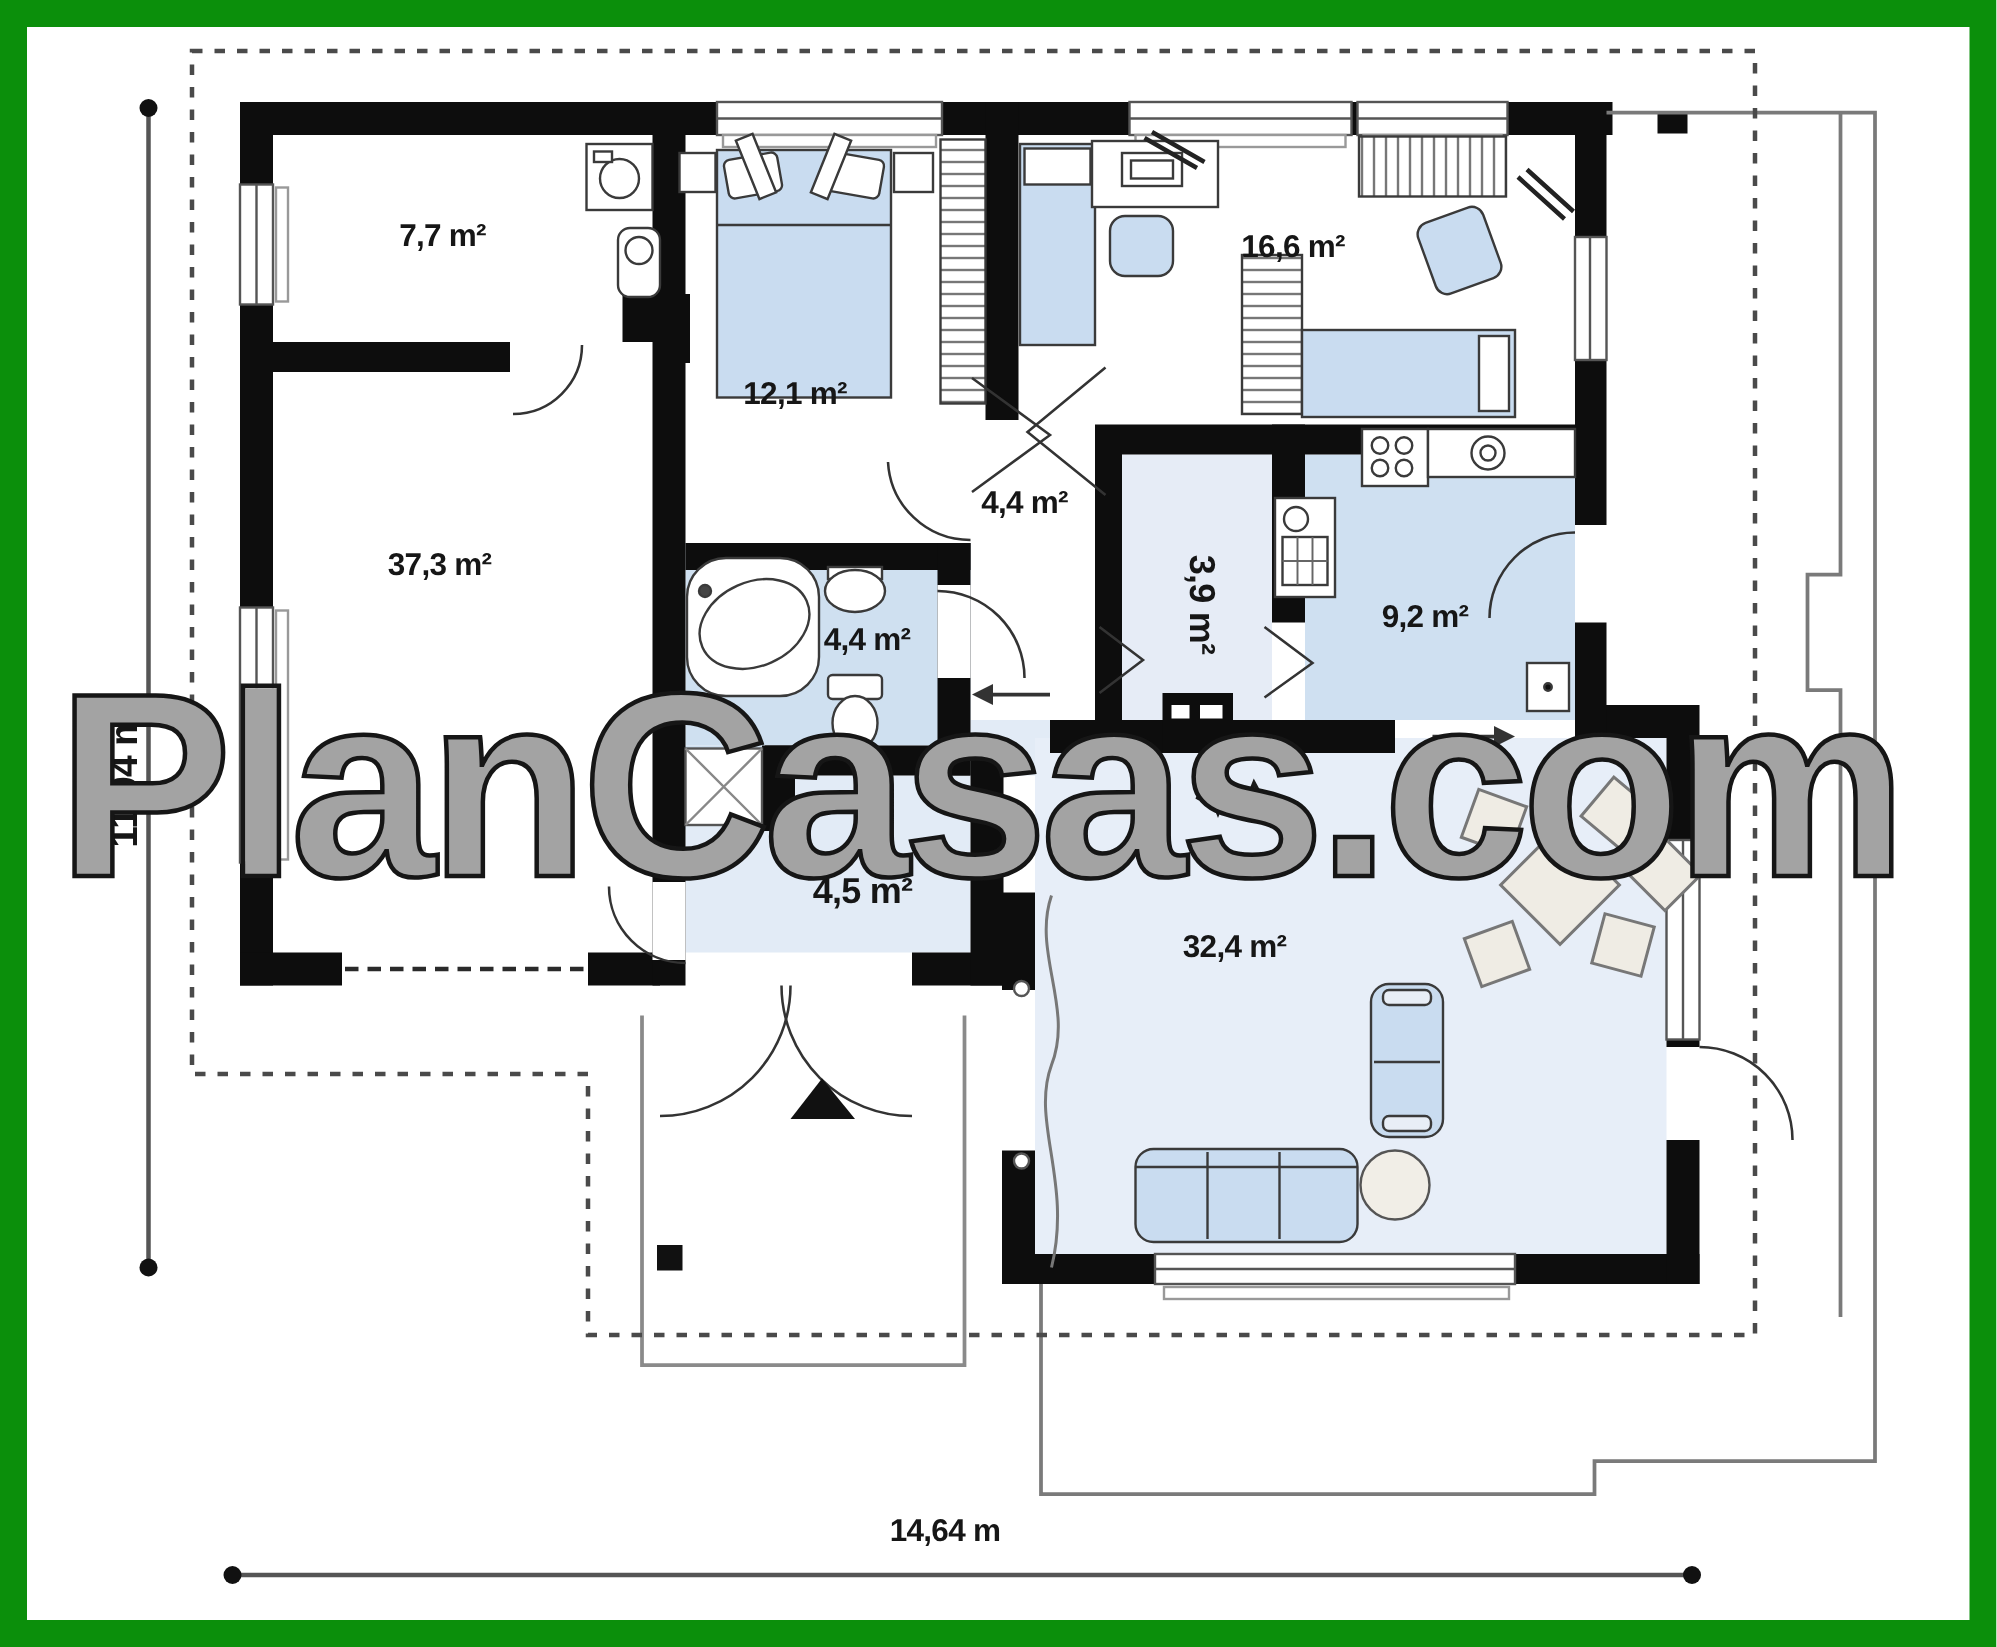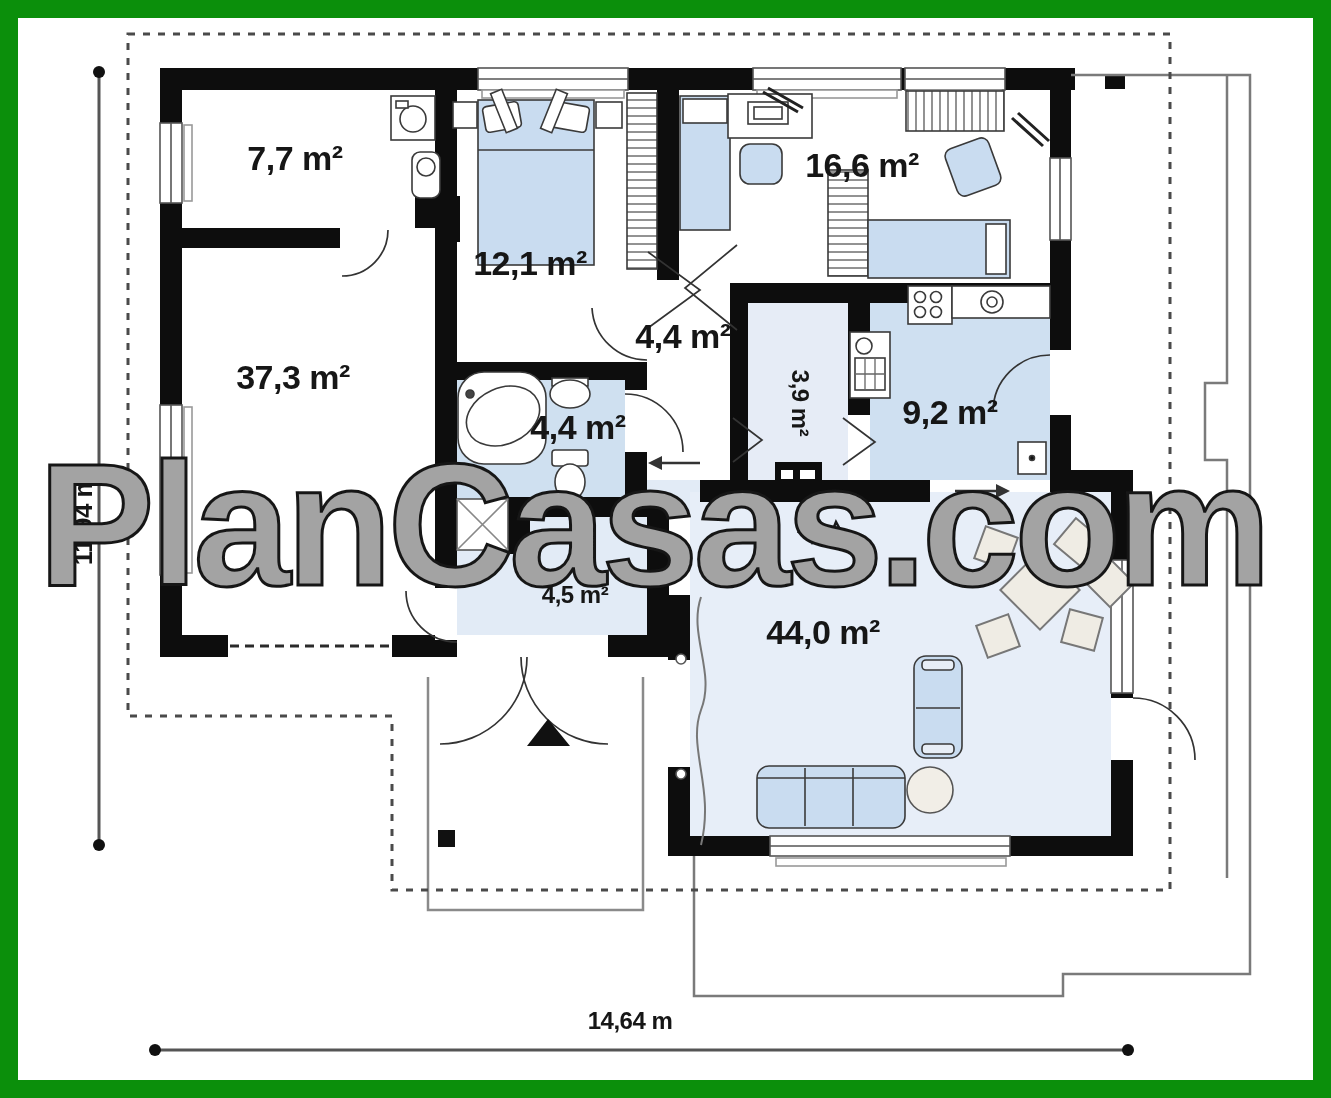--- a/index.html
+++ b/index.html
@@ -1,20 +1,20 @@
 <!DOCTYPE html>
 <html><head>
 <meta charset="utf-8">
 <style>
   html,body{margin:0;padding:0;background:#fff;}
   #frame{position:relative;width:1331px;height:1098px;box-sizing:border-box;
          border:18px solid #0b8f0b;background:#fff;overflow:hidden;
          font-family:"Liberation Sans",sans-serif;}
   #plan-svg{position:absolute;left:-18px;top:-18px;z-index:1;}
-  .lbl{position:absolute;z-index:10;font-weight:bold;font-size:34px;color:#161616;
+  .lbl{position:absolute;z-index:10;font-weight:bold;font-size:21px;color:#161616;
        transform:translate(-50%,-50%);white-space:nowrap;letter-spacing:-0.5px;}
   .lbl.small{font-size:24px;}
   .lbl.rot90{transform:translate(-50%,-50%) rotate(90deg);}
   .lbl.rotm90{transform:translate(-50%,-50%) rotate(-90deg);}
   #watermark{position:absolute;z-index:20;left:20px;top:419px;width:1311px;
        font-size:175px;font-weight:bold;letter-spacing:-5px;line-height:1;
        color:rgba(255,255,255,0.55);-webkit-text-stroke:3px #161616;
        text-shadow:0 0 1px #333;white-space:nowrap;pointer-events:none;}
 </style>
 </head>
@@ -278,20 +278,20 @@
 
   <div class="lbl" style="left:277px;top:140px;">7,7 m²</div>
   <div class="lbl" style="left:512px;top:245px;">12,1 m²</div>
   <div class="lbl" style="left:844px;top:147px;">16,6 m²</div>
   <div class="lbl" style="left:275px;top:359px;">37,3 m²</div>
   <div class="lbl" style="left:665px;top:318px;">4,4 m²</div>
   <div class="lbl rot90 small" style="left:782px;top:385px;">3,9 m²</div>
   <div class="lbl" style="left:932px;top:394px;">9,2 m²</div>
   <div class="lbl" style="left:560px;top:409px;">4,4 m²</div>
   <div class="lbl small" style="left:557px;top:577px;">4,5 m²</div>
-  <div class="lbl" style="left:805px;top:614px;">44,0 m²</div>
-
-  <div class="lbl" style="left:612px;top:1003px;font-size:24px;">14,64 m</div>
+  <div class="lbl" style="left:805px;top:614px;">32,4 m²</div>
+
+  <div class="lbl" style="left:612px;top:1003px;font-size:21px;">14,64 m</div>
   <div class="lbl rotm90" style="left:65px;top:502px;font-size:26px;">11,94 m</div>
 
   <div id="watermark">PlanCasas.com</div>
 
 </div>
 
 </body></html>

